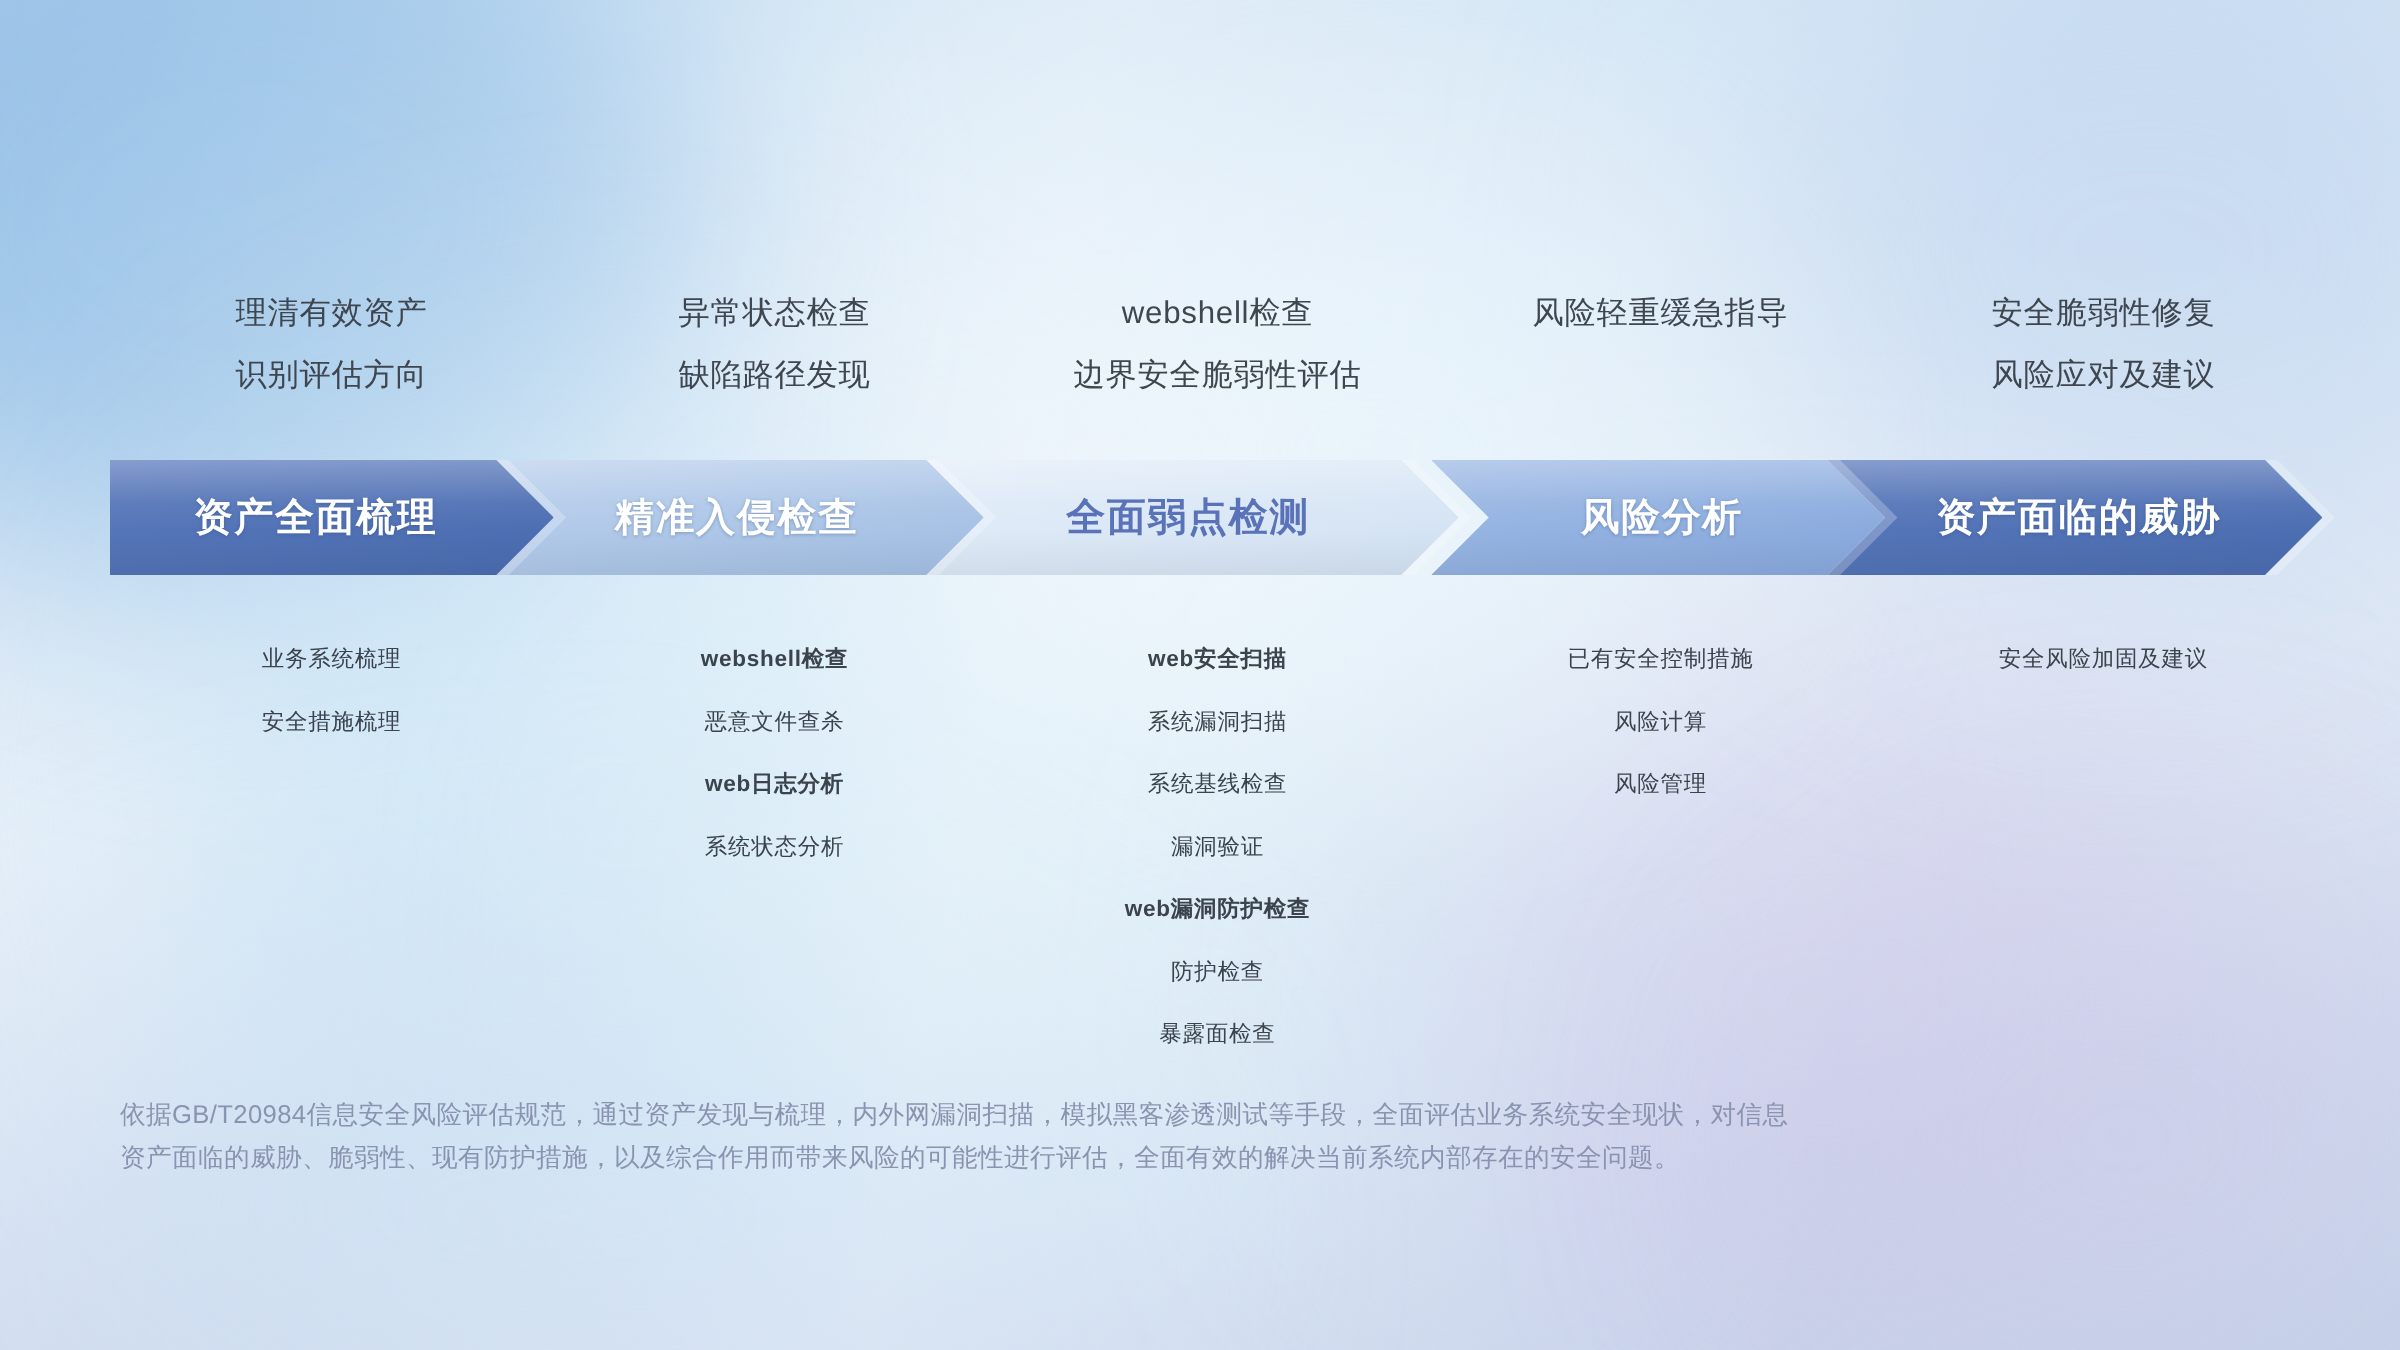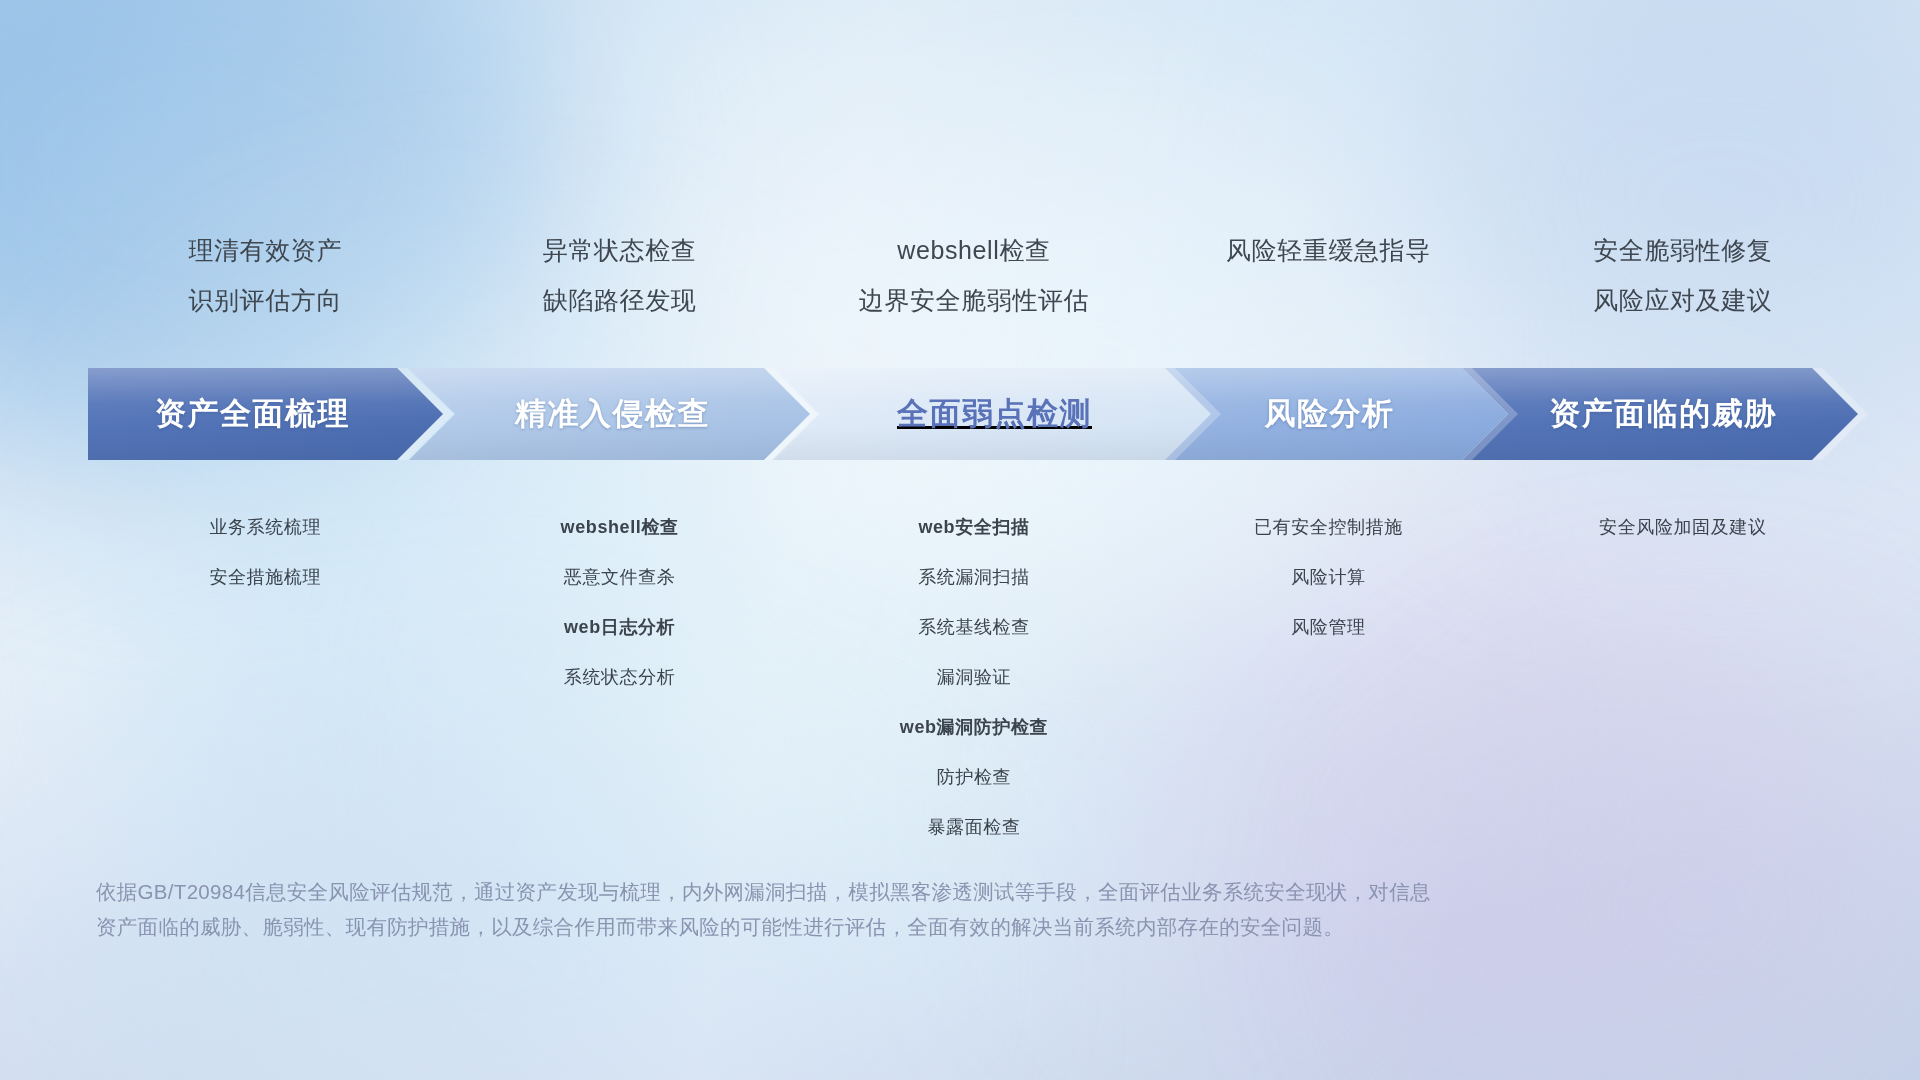--- a/index.html
+++ b/index.html
@@ -199,26 +199,26 @@
           <div class="top-line">风险应对及建议</div>
         </div>
       </div>
 
     <div id="band">
         <div class="chev" style="left: 0px; width: 355px; z-index: 10; justify-content: center;">
           <div class="edge"></div>
           <div class="shape" style="background: linear-gradient(160deg, rgb(88, 120, 187) 0%, rgb(74, 108, 176) 100%);"></div>
           <div class="cap" style="color: rgb(255, 255, 255); text-shadow: rgba(40, 70, 120, 0.35) 0px 1px 3px; margin-left: -26px;">资产全面梳理</div>
         </div>
-        <div class="chev" style="left: 321px; width: 401px; z-index: 9;">
+        <div class="chev" style="left: 298px; width: 401px; z-index: 9;">
           <div class="edge"></div>
           <div class="shape notched" style="background: linear-gradient(160deg, rgb(185, 207, 236) 0%, rgb(163, 191, 228) 100%);"></div>
           <div class="cap" style="color: rgb(255, 255, 255); text-shadow: rgba(40, 70, 120, 0.35) 0px 1px 3px; margin-left: 6px;">精准入侵检查</div>
         </div>
-        <div class="chev" style="left: 684px; width: 439px; z-index: 8; text-decoration: underline;">
+        <div class="chev" style="left: 640px; width: 439px; z-index: 8;">
           <div class="edge"></div>
           <div class="shape notched" style="background: linear-gradient(160deg, rgb(227, 237, 249) 0%, rgb(210, 226, 243) 100%);"></div>
           <div class="cap" style="color: rgb(90, 114, 184); margin-left: 6px;">全面弱点检测</div>
         </div>
         <div class="chev" style="left: 1057px; width: 363px; z-index: 7;">
           <div class="edge"></div>
           <div class="shape notched" style="background: linear-gradient(160deg, rgb(156, 185, 228) 0%, rgb(135, 168, 221) 100%);"></div>
           <div class="cap" style="color: rgb(255, 255, 255); text-shadow: rgba(40, 70, 120, 0.35) 0px 1px 3px; margin-left: 6px; text-align: right;">风险分析</div>
         </div>
         <div class="chev" style="left: 1374px; width: 396px; z-index: 6;">

